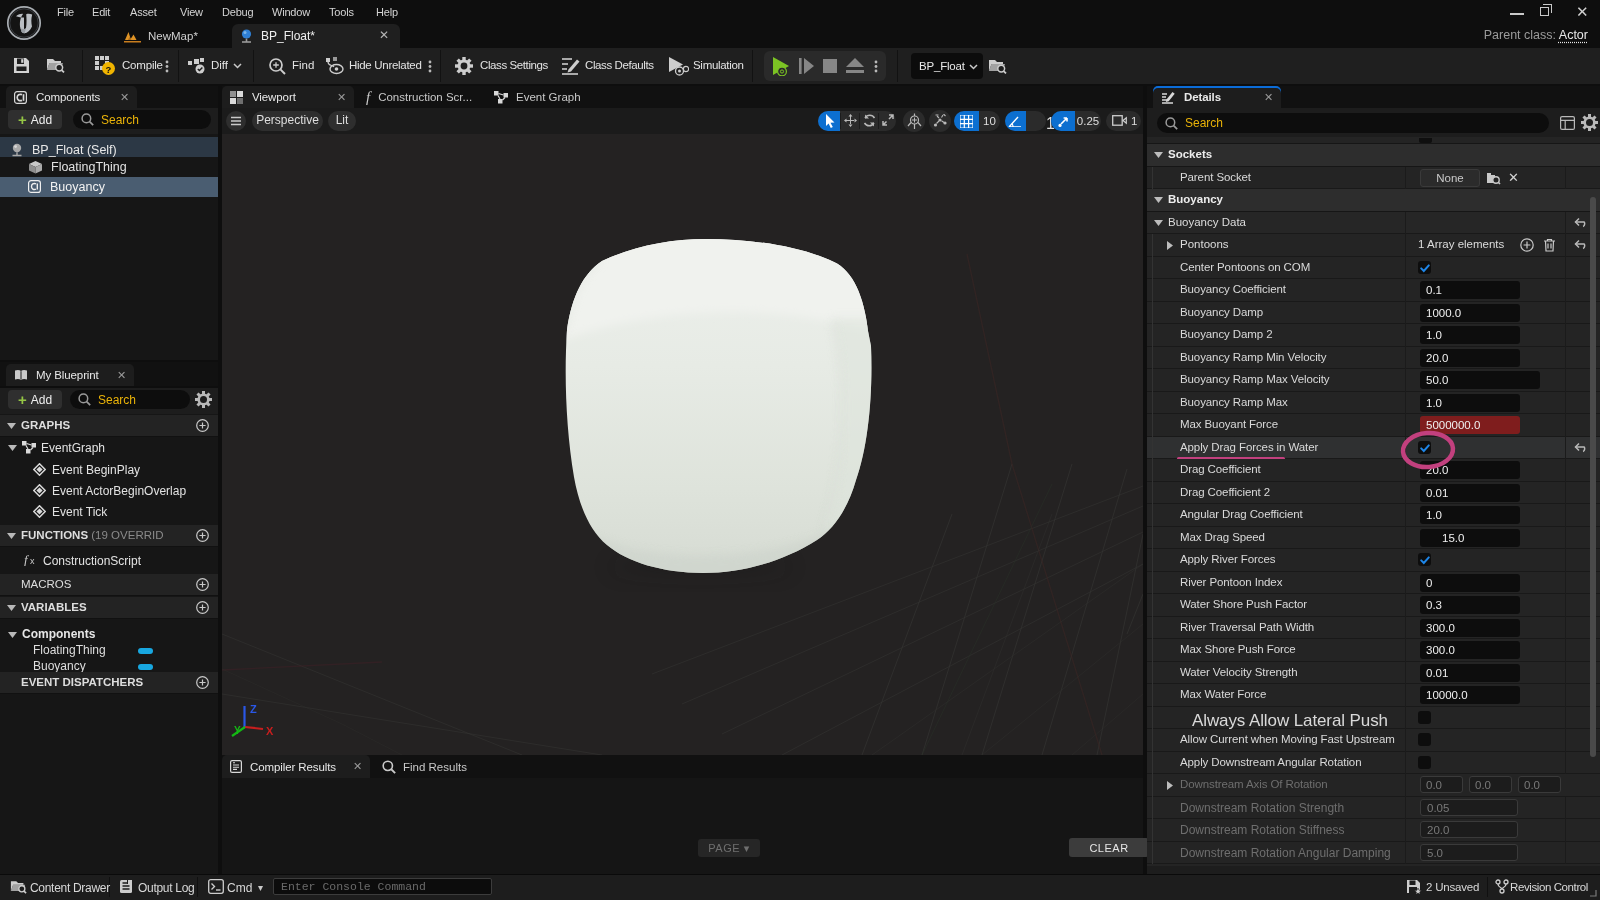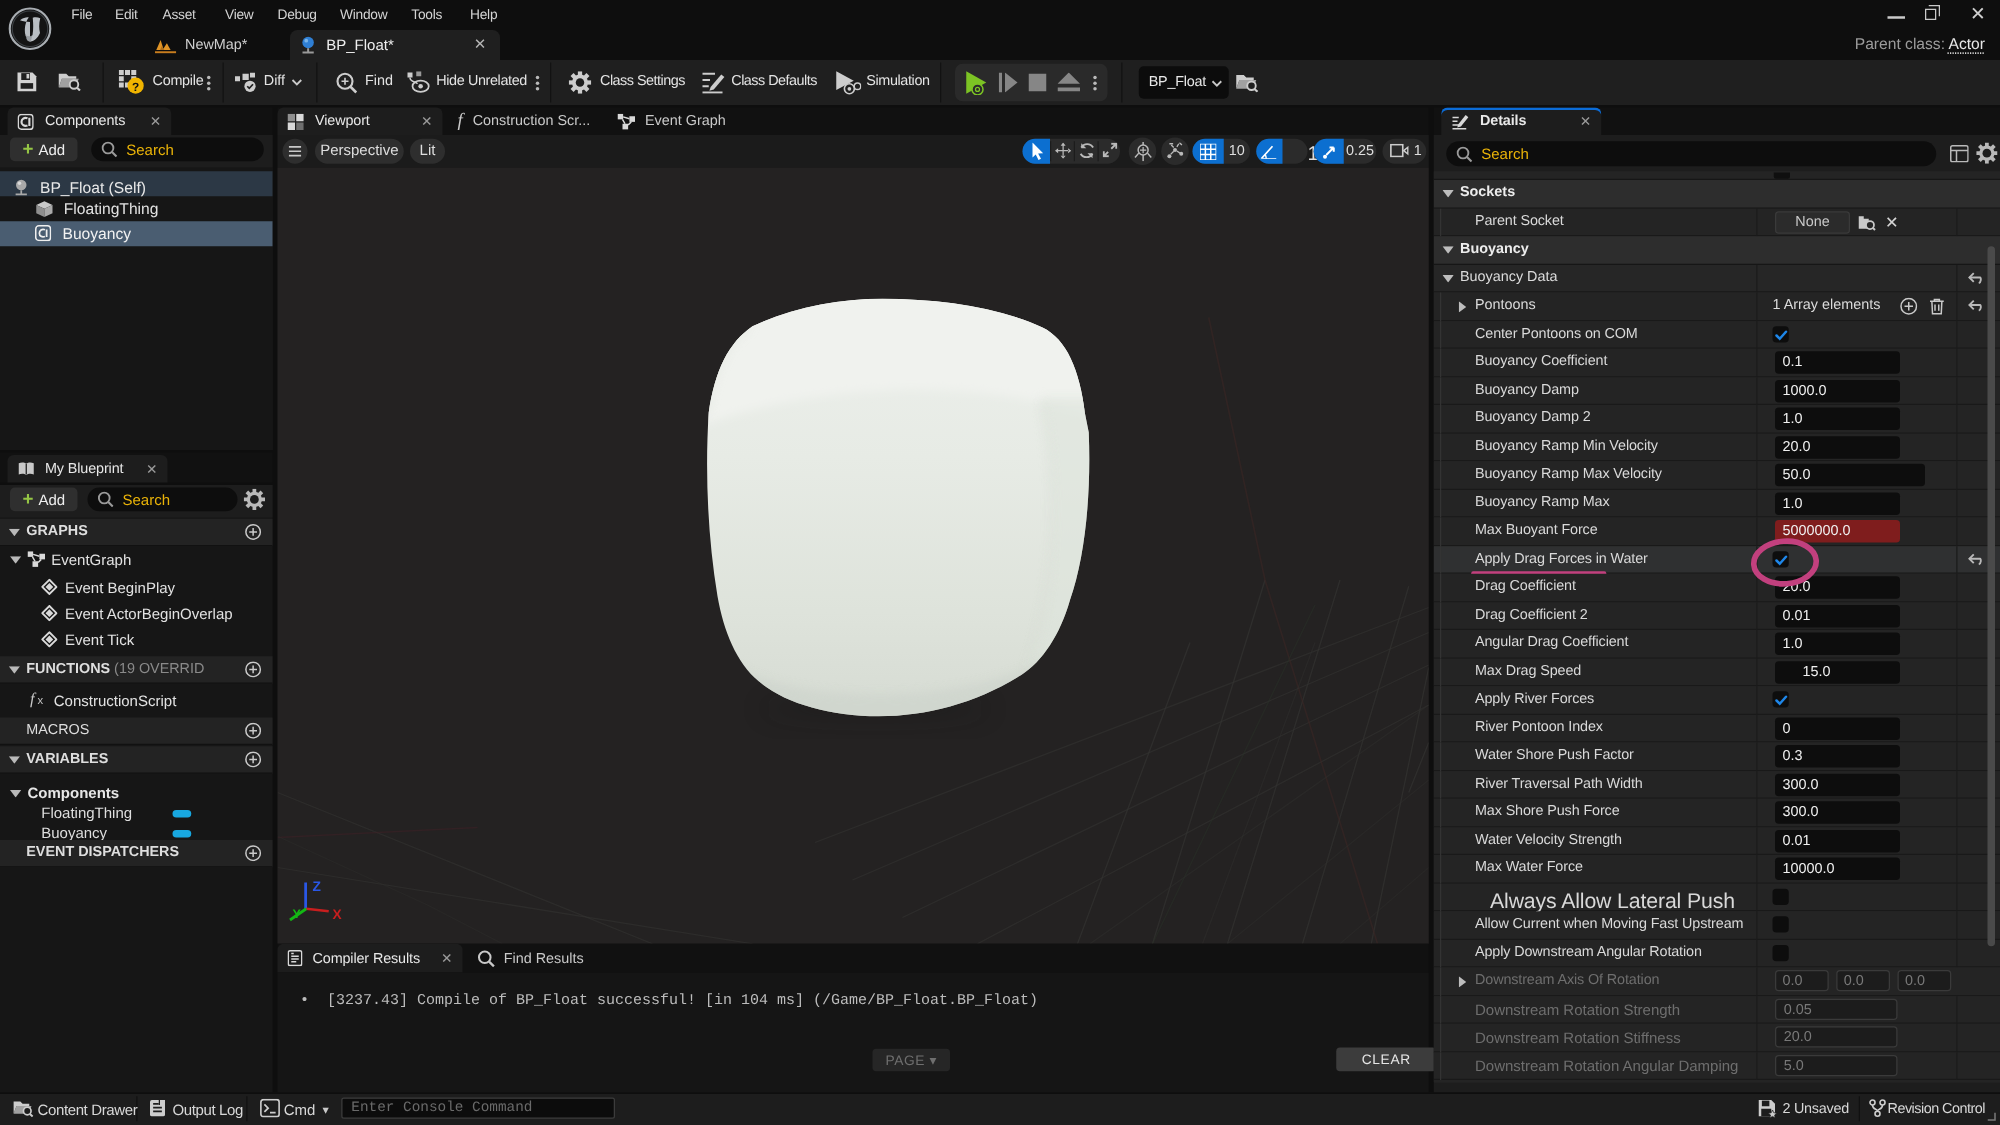--- a/index.html
+++ b/index.html
@@ -520,21 +520,20 @@
         </svg>
       </span>Compiler Results<span class="x">✕</span>
 </div>
 <div class="abs row" style="left:382px;top:755px;height:23px;color:#c9c9c9;font-size:11.5px;"><span style="margin-right:7px;">
         <svg width="14" height="14" viewBox="0 0 13 13">
           <circle cx="5.4" cy="5.4" r="4.3" stroke="#c9c9c9" stroke-width="1.5" fill="none"></circle>
           <path d="M8.6 8.6 L12.2 12.2" stroke="#c9c9c9" stroke-width="1.7"></path>
         </svg>
       </span>Find Results</div>
 <div class="abs" style="left:222px;top:778px;width:921px;height:96px;background:#151515;"></div>
-<div class="abs" style="left:240px;top:793px;color:#bcbcbc;font-family:'Liberation Mono',monospace;font-size:12px;">•&nbsp; [3237.43] Compile of BP_Float successful! [in 104 ms] (/Game/BP_Float.BP_Float)</div>
 <div class="abs row" style="left:698px;top:839px;width:62px;height:18px;background:#262626;border-radius:3px;justify-content:center;color:#6f6f6f;font-size:11px;letter-spacing:.5px;">PAGE ▾</div>
 <div class="abs row" style="left:1069px;top:838px;width:80px;height:19px;background:#3c3c3c;border-radius:3px;justify-content:center;color:#e6e6e6;font-size:11px;letter-spacing:.5px;">CLEAR</div>
 
 <div class="abs tabrow" style="left:1147px;top:86px;width:453px;height:22px;"></div>
 <div class="abs tab" style="left:1153px;top:86px;width:128px;box-shadow:inset 0 2px 0 #0b6cd8;">
   <span style="width:14px;height:13px;margin-right:9px;">
         <svg width="14" height="13" viewBox="0 0 14 13">
           <path d="M1 3 L6 3 M1 6 L5 6 M1 9 L6 9 M1 12 L12 12" stroke="#d9d9d9" stroke-width="1.3"></path>
           <path d="M5.5 8.5 L11.5 1 L13.7 2.8 L7.7 10.2 L4.8 11 Z" fill="#d9d9d9"></path>
         </svg>

